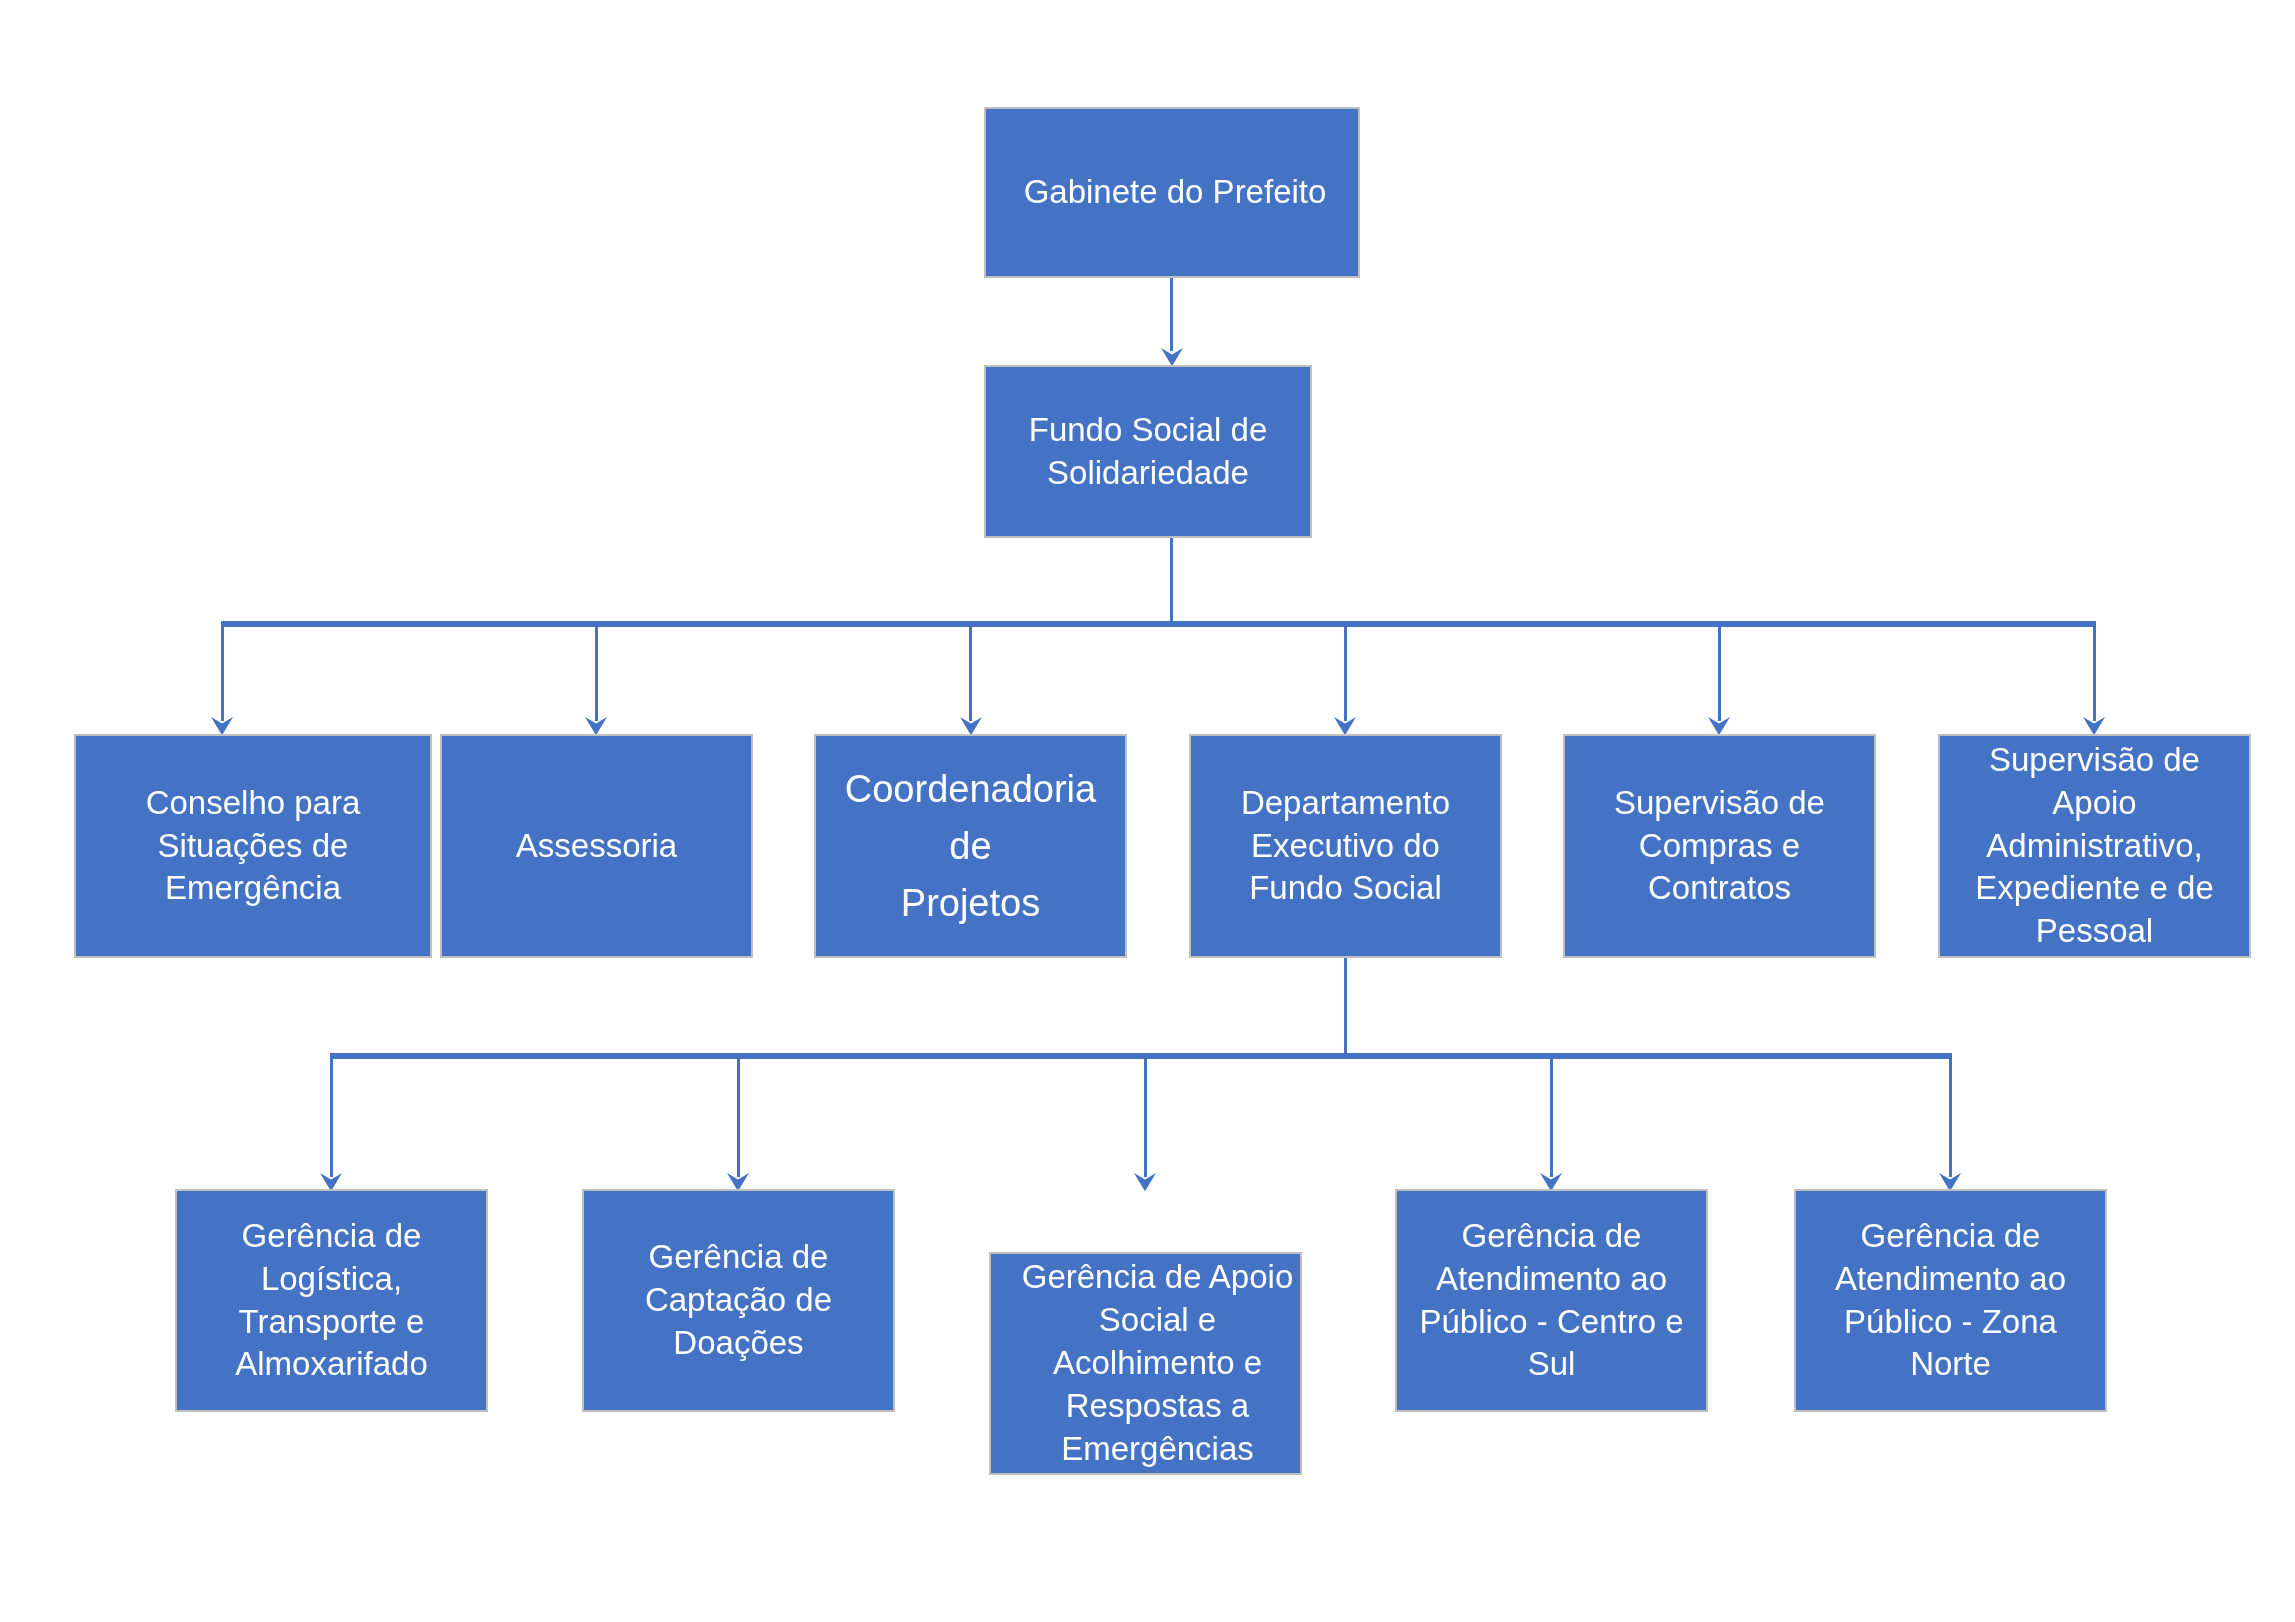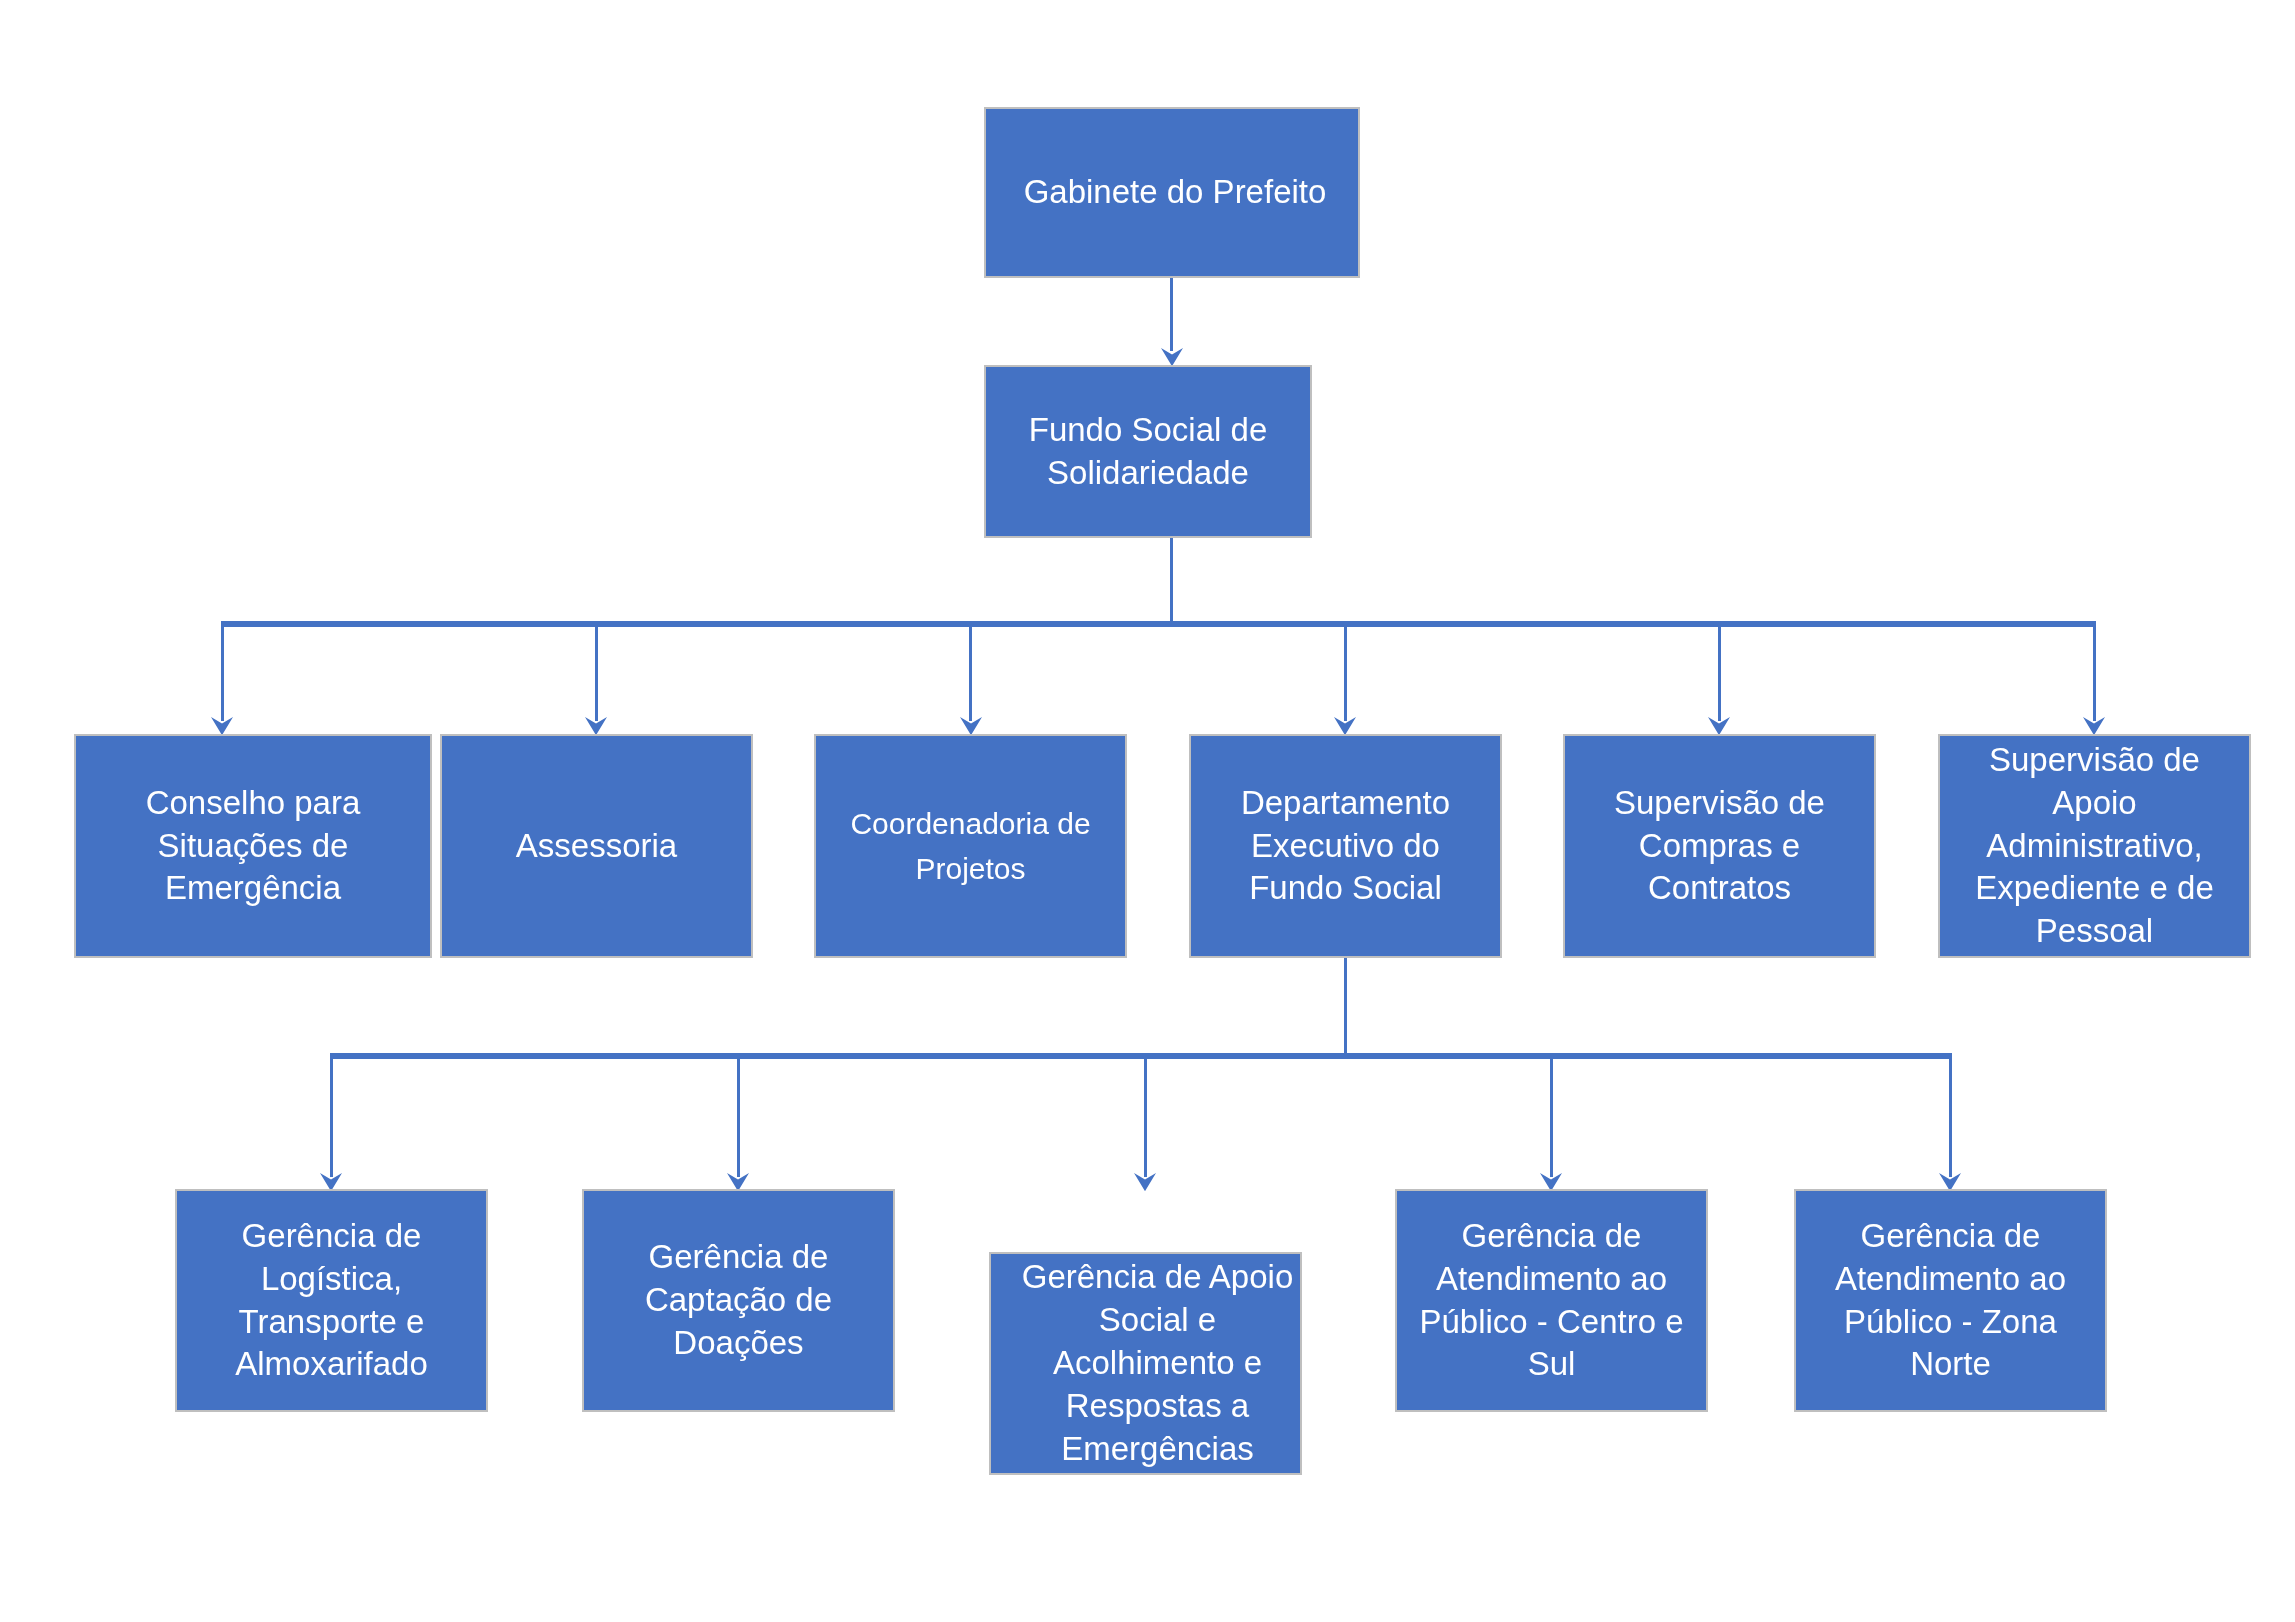--- a/index.html
+++ b/index.html
@@ -22,21 +22,21 @@
   }
   .node-label {
     color: var(--node-text, #ffffff);
     font-size: 33px;
     line-height: 1.3;
     text-align: center;
     white-space: pre-line;
     padding: 0 6.5px;
   }
   .node-label.small {
-    font-size: 30px;
+    font-size: 38px;
     line-height: 1.5;
   }
   .vline {
     position: absolute;
     width: 2.6px;
     background: var(--connector, #4472C4);
   }
   .hbar {
     position: absolute;
     height: 5.9px;

